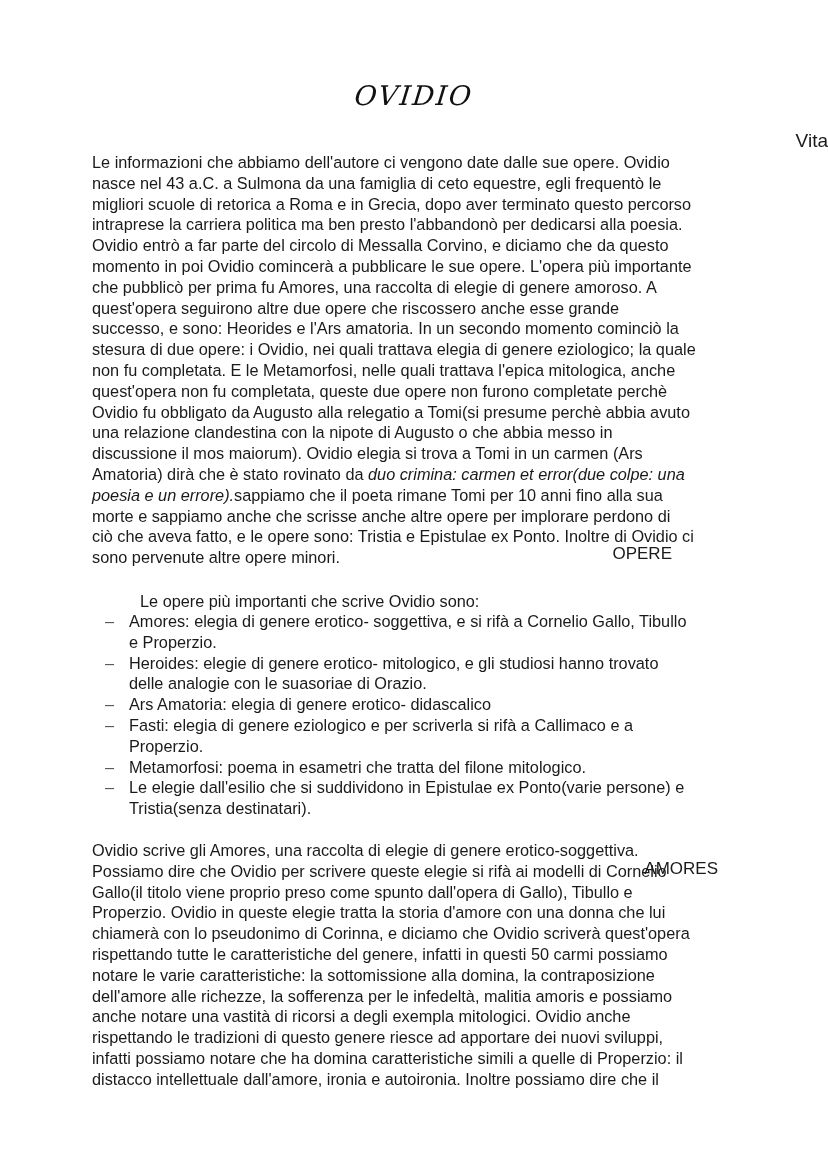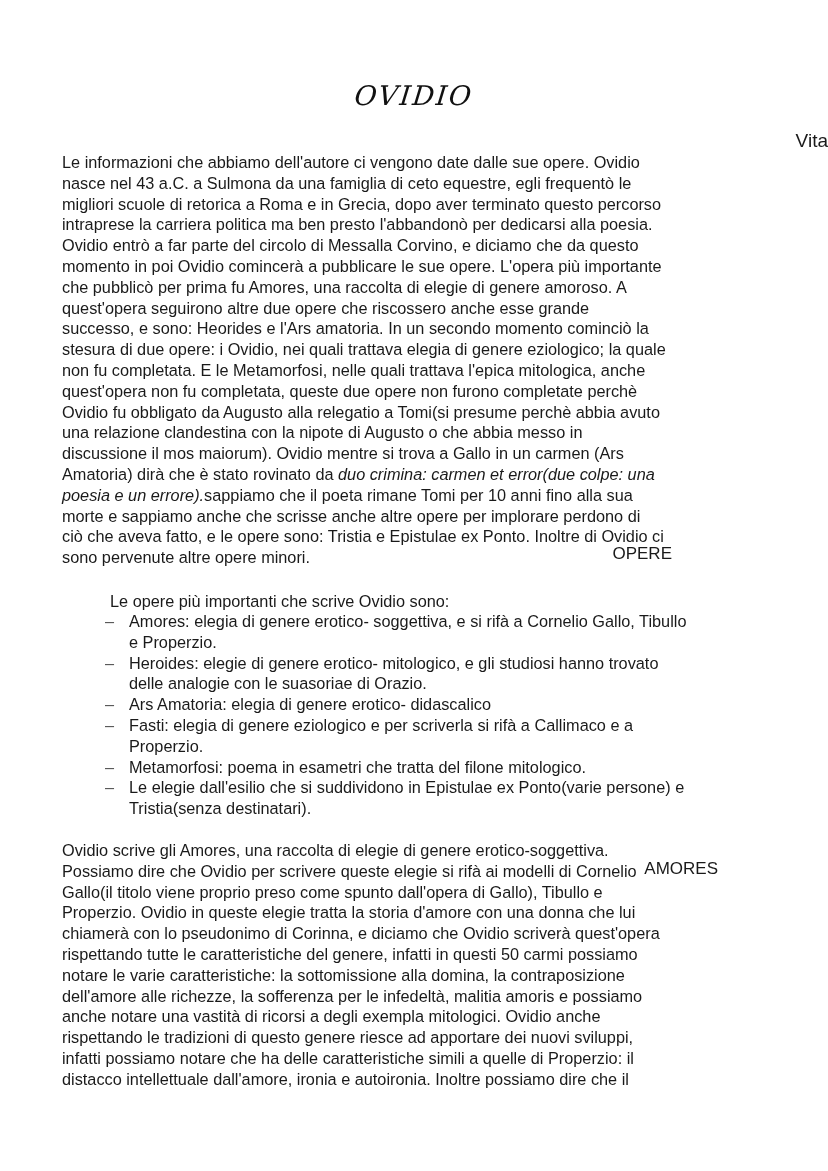--- a/index.html
+++ b/index.html
@@ -52,21 +52,21 @@
       top: 544px;
       left: 0;
       width: 672px;
     }
     .heading.amores {
       top: 859px;
       width: 718px;
     }
     .para {
       position: absolute;
-      left: 62px;
+      left: 92px;
       width: 680px;
       font-size: 16.3px;
       line-height: 20.8px;
       margin: 0;
     }
     .line {
       display: block;
       white-space: nowrap;
     }
     .para.vita-text { top: 152px; }
@@ -112,21 +112,21 @@
     <span class="line">Ovidio entrò a far parte del circolo di Messalla Corvino, e diciamo che da questo</span>
     <span class="line">momento in poi Ovidio comincerà a pubblicare le sue opere. L'opera più importante</span>
     <span class="line">che pubblicò per prima fu Amores, una raccolta di elegie di genere amoroso. A</span>
     <span class="line">quest'opera seguirono altre due opere che riscossero anche esse grande</span>
     <span class="line">successo, e sono: Heorides e l'Ars amatoria. In un secondo momento cominciò la</span>
     <span class="line">stesura di due opere: i Ovidio, nei quali trattava elegia di genere eziologico; la quale</span>
     <span class="line">non fu completata. E le Metamorfosi, nelle quali trattava l'epica mitologica, anche</span>
     <span class="line">quest'opera non fu completata, queste due opere non furono completate perchè</span>
     <span class="line">Ovidio fu obbligato da Augusto alla relegatio a Tomi(si presume perchè abbia avuto</span>
     <span class="line">una relazione clandestina con la nipote di Augusto o che abbia messo in</span>
-    <span class="line">discussione il mos maiorum). Ovidio mentre si trova a Gallo in un carmen (Ars</span>
+    <span class="line">discussione il mos maiorum). Ovidio elegia si trova a Tomi in un carmen (Ars</span>
     <span class="line"><span>Amatoria) dirà che è stato rovinato da </span><em>duo crimina: carmen et error(due colpe: una</em></span>
     <span class="line"><em>poesia e un errore).</em><span>sappiamo che il poeta rimane  Tomi per 10 anni fino alla sua</span></span>
     <span class="line">morte e sappiamo anche che scrisse anche altre opere per implorare perdono di</span>
     <span class="line">ciò che aveva fatto, e le opere sono: Tristia e Epistulae ex Ponto. Inoltre di Ovidio ci</span>
     <span class="line">sono pervenute altre opere minori.</span>
   </div>
 
   <div class="heading opere">OPERE</div>
 
   <div class="para opere-intro">
@@ -170,17 +170,17 @@
     <span class="line">Ovidio scrive gli Amores, una raccolta di elegie di genere erotico-soggettiva.</span>
     <span class="line">Possiamo dire che Ovidio per scrivere queste elegie si rifà ai modelli di Cornelio</span>
     <span class="line">Gallo(il titolo viene proprio preso come spunto dall'opera di Gallo), Tibullo e</span>
     <span class="line">Properzio. Ovidio in queste elegie tratta la storia d'amore con una donna che lui</span>
     <span class="line">chiamerà con lo pseudonimo di Corinna, e diciamo che Ovidio scriverà quest'opera</span>
     <span class="line">rispettando tutte le caratteristiche del genere, infatti in questi 50 carmi possiamo</span>
     <span class="line">notare le varie caratteristiche: la sottomissione alla domina, la contraposizione</span>
     <span class="line">dell'amore alle richezze, la sofferenza per le infedeltà, malitia amoris e possiamo</span>
     <span class="line">anche notare una vastità di ricorsi a degli exempla mitologici. Ovidio anche</span>
     <span class="line">rispettando le tradizioni di questo genere riesce ad apportare dei nuovi sviluppi,</span>
-    <span class="line">infatti possiamo notare che ha delle caratteristiche simili a quelle di Properzio: il</span>
+    <span class="line">infatti possiamo notare che ha domina caratteristiche simili a quelle di Properzio: il</span>
     <span class="line">distacco intellettuale dall'amore, ironia e autoironia. Inoltre possiamo dire che il</span>
   </div>
 
 </div>
 
 </body></html>

